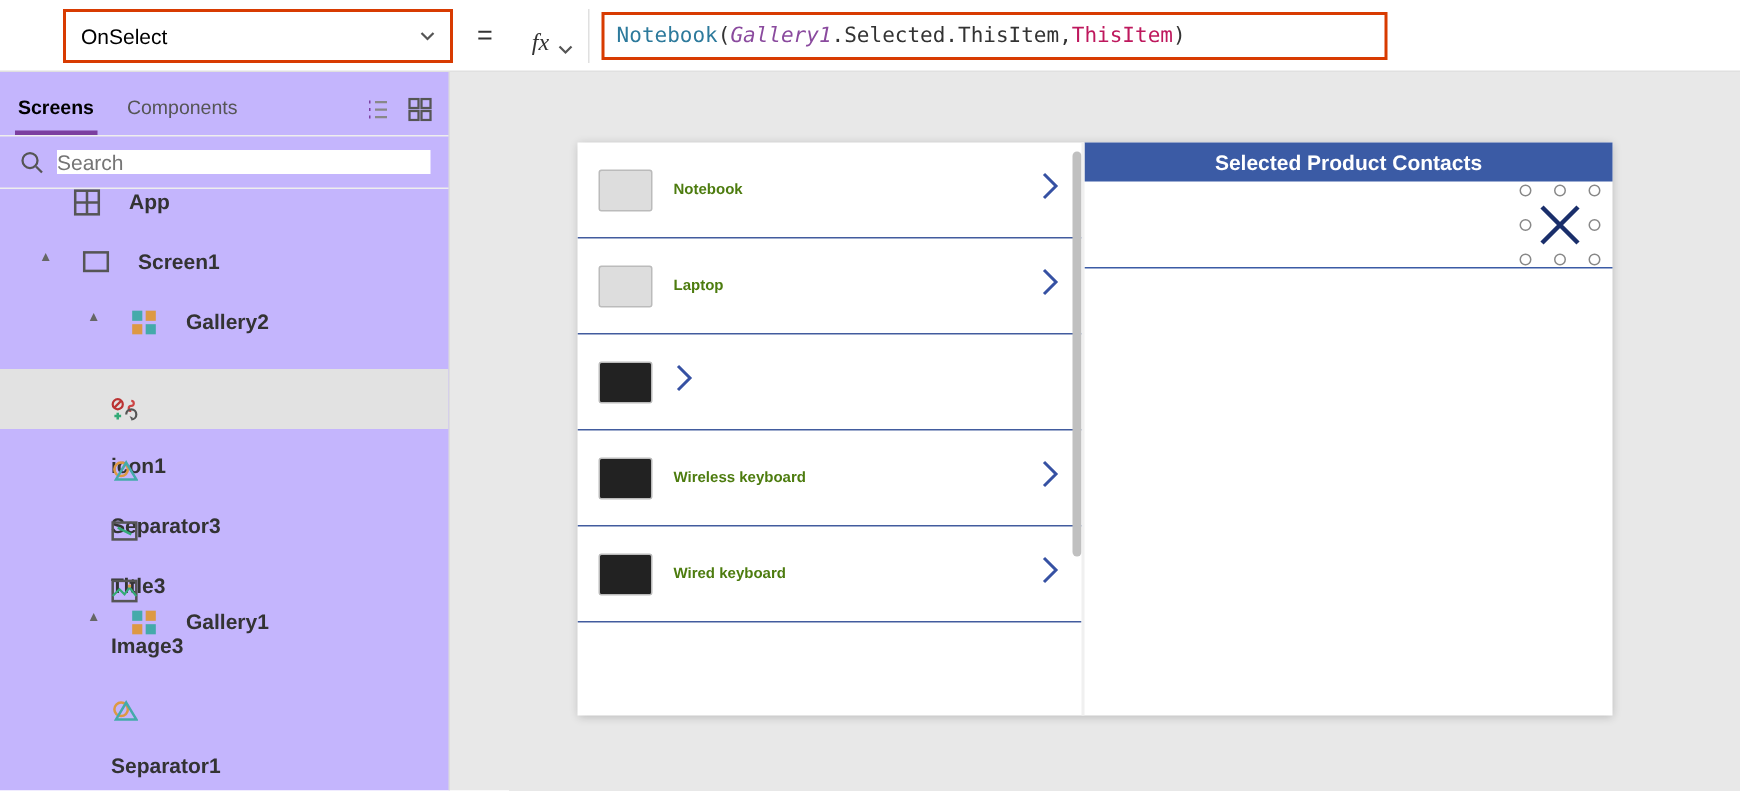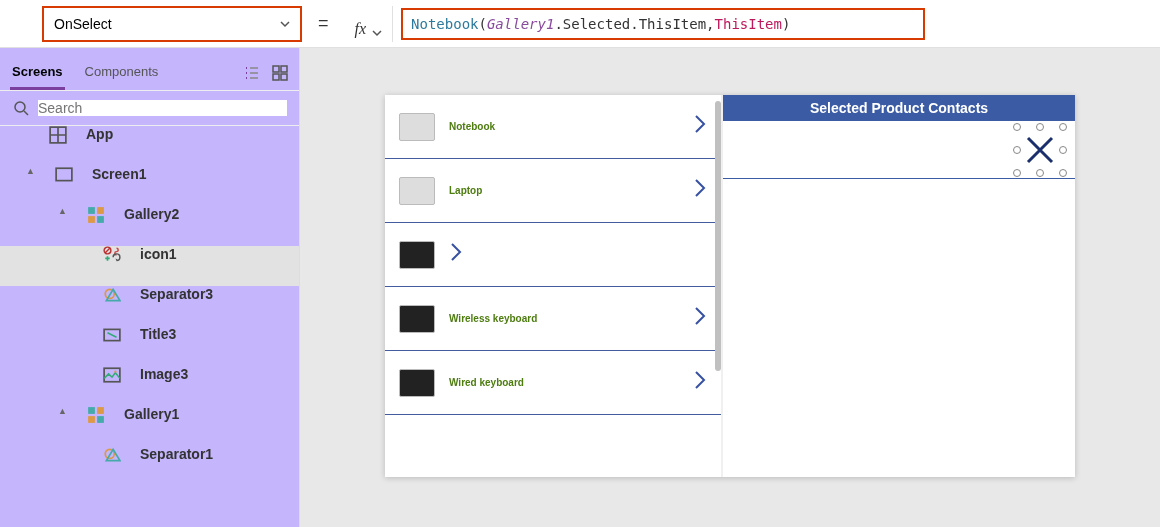--- a/index.html
+++ b/index.html
@@ -33,21 +33,21 @@
     
     .search-row { display: flex; align-items: center; padding: 8px 12px; border-bottom: 1px solid #eee; gap: 8px; }
     .search-row input { border: none; outline: none; flex: 1; font-size: 14px; color: #666; }
 
     
     .tree { flex: 1; overflow-y: auto; }
     .tree-item { display: flex; align-items: flex-start; height: 40px; padding-left: 12px; cursor: pointer; gap: 19px; font-weight: bold; }
     .tree-item.depth-0 { padding-left: 20px; }
     .tree-item.depth-1 { padding-left: 26px; }
     .tree-item.depth-2 { padding-left: 58px; }
-    .tree-item.depth-3 { padding-left: 74px; }
+    .tree-item.depth-3 { padding-left: 74px; flex-direction: column; }
     .tree-item.selected { background: #e2e2e2; }
     .tree-toggle { width: 10px; color: #666; font-size: 9px; }
     .tree-label { font-size: 14px; color: #333; }
 
     
     .icon-sm { width: 18px; height: 18px; display: inline-flex; align-items: center; justify-content: center; }
 
     
     .app-canvas { width: 690px; height: 382px; background: #fff; box-shadow: 0 1px 6px rgba(0,0,0,0.2); display: flex; }
     .product-list { flex: 1; border-right: 2px solid #f0f0f0; overflow-y: hidden; position: relative; }

